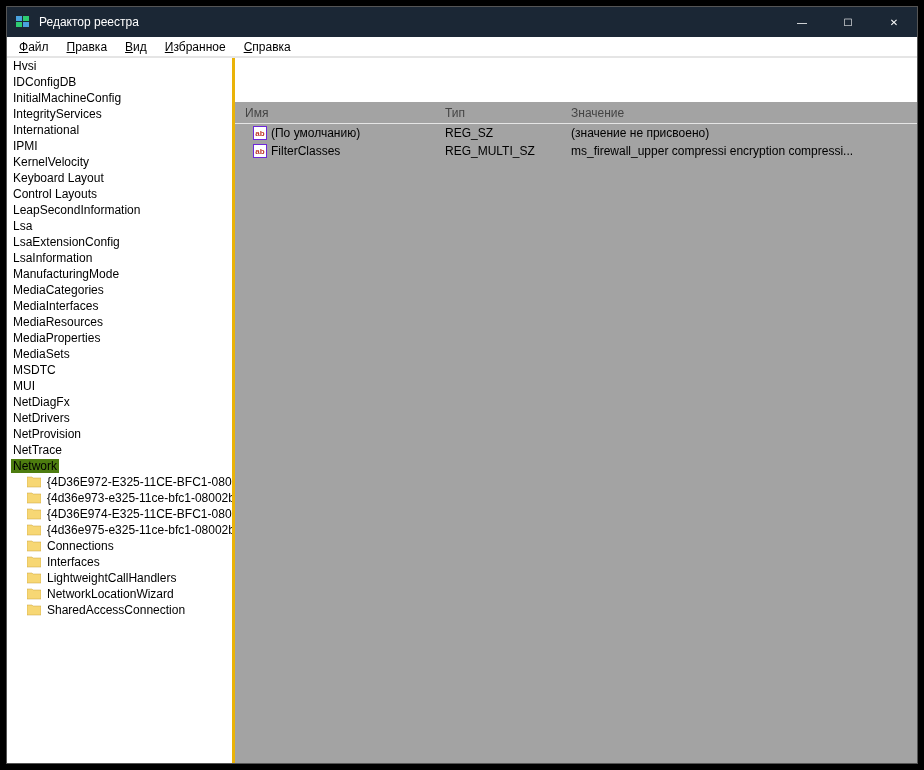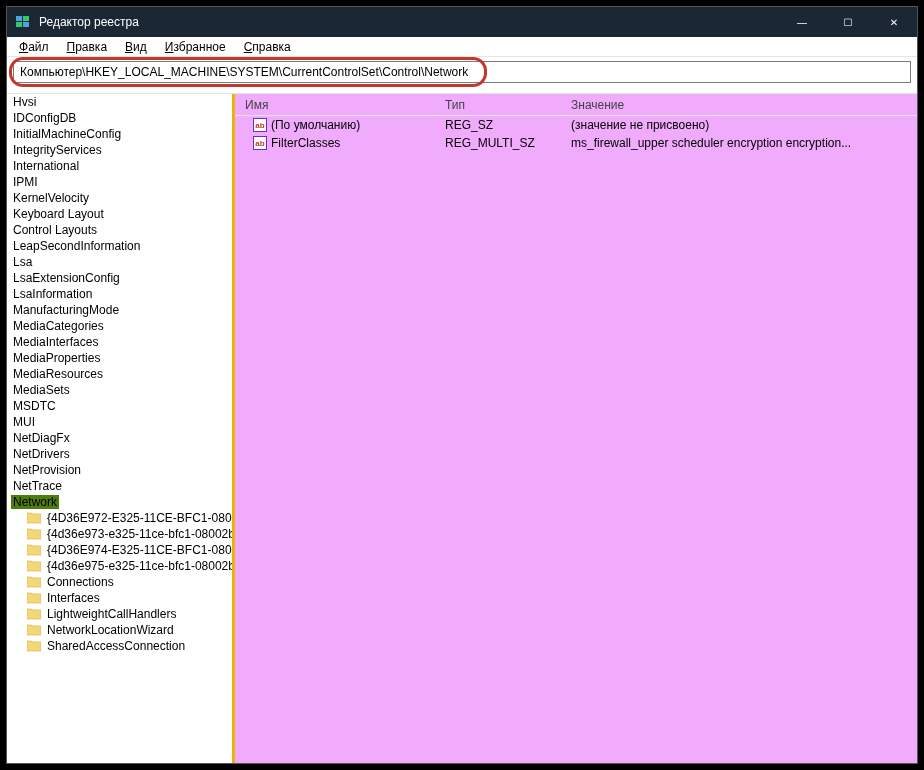--- a/index.html
+++ b/index.html
@@ -15,21 +15,21 @@
   .addressrow { position: relative; padding: 4px 6px 10px 6px; }
   .addressbar { width: 100%; height: 22px; border: 1px solid #7a7a7a; padding: 2px 6px; font-size: 12px; }
   .highlight-ring { position: absolute; left: 2px; top: 0px; width: 478px; height: 30px; border: 3px solid #c0392b; border-radius: 14px; pointer-events: none; }
   .main { flex: 1; display: flex; overflow: hidden; border-top: 1px solid #e5e5e5; }
   .tree { width: 228px; overflow-y: scroll; overflow-x: scroll; border-right: 3px solid #eab308; background: #fff; }
   .tree-item { padding: 1px 4px 1px 4px; white-space: nowrap; font-size: 12px; color: #000; cursor: default; display: flex; align-items: center; }
   .tree-item.selected span.lbl { background: #4d7c0f; }
   .tree-item .lbl { padding: 0 2px; }
   .tree-item.sub { padding-left: 20px; }
   .folder-icon { width: 14px; height: 12px; margin-right: 4px; display: inline-block; }
-  .list { flex: 1; overflow: auto; background: #f0abfc; }
+  .list { flex: 1; overflow: auto; background: #a3a3a3; margin-top: 44px; }
   .list-header { display: flex; border-bottom: 1px solid #e5e5e5; height: 22px; align-items: center; color: #444; }
   .col-name { width: 210px; padding-left: 10px; }
   .col-type { width: 126px; }
   .col-value { flex: 1; }
   .list-header > div { font-size: 12px; }
   .list-row { display: flex; height: 18px; align-items: center; }
   .list-row .col-name { display: flex; align-items: center; }
   .reg-icon { width: 14px; height: 14px; margin: 0 4px 0 8px; display: inline-flex; align-items: center; justify-content: center; }
   .reg-icon-box { width: 14px; height: 14px; border: 1px solid #6d28d9; background: #fff; font-size: 8px; color: #c0392b; font-weight: bold; display: flex; align-items: center; justify-content: center; }
   ::-webkit-scrollbar { width: 17px; height: 17px; }
@@ -58,24 +58,20 @@
   </div>
 
   <div class="menubar">
     <div class="menuitem"><u>Ф</u><span>айл</span></div>
     <div class="menuitem"><u>П</u><span>равка</span></div>
     <div class="menuitem"><u>В</u><span>ид</span></div>
     <div class="menuitem"><u>И</u><span>збранное</span></div>
     <div class="menuitem"><u>С</u><span>правка</span></div>
   </div>
 
-  <div class="addressrow">
-    <input class="addressbar" value="Компьютер\HKEY_LOCAL_MACHINE\SYSTEM\CurrentControlSet\Control\Network" style="">
-    <div class="highlight-ring"></div>
-  </div>
 
   <div class="main">
     <div class="tree" id="tree">
         <div class="tree-item">
           <span class="lbl">Hvsi</span>
         </div>
         <div class="tree-item">
           <span class="lbl">IDConfigDB</span>
         </div>
         <div class="tree-item">
@@ -114,24 +110,24 @@
         <div class="tree-item">
           <span class="lbl">ManufacturingMode</span>
         </div>
         <div class="tree-item">
           <span class="lbl">MediaCategories</span>
         </div>
         <div class="tree-item">
           <span class="lbl">MediaInterfaces</span>
         </div>
         <div class="tree-item">
+          <span class="lbl">MediaResources</span>
+        </div>
+        <div class="tree-item">
           <span class="lbl">MediaProperties</span>
-        </div>
-        <div class="tree-item">
-          <span class="lbl">MediaResources</span>
         </div>
         <div class="tree-item">
           <span class="lbl">MediaSets</span>
         </div>
         <div class="tree-item">
           <span class="lbl">MSDTC</span>
         </div>
         <div class="tree-item">
           <span class="lbl">MUI</span>
         </div>
@@ -224,19 +220,19 @@
             <div class="col-value">(значение не присвоено)</div>
           </div>
           <div class="list-row">
             <div class="col-name">
               <span class="reg-icon">
                 <span class="reg-icon-box">ab</span>
               </span>
               <span>FilterClasses</span>
             </div>
             <div class="col-type">REG_MULTI_SZ</div>
-            <div class="col-value">ms_firewall_upper scheduler encryption encryption...</div>
+            <div class="col-value">ms_firewall_upper compressi encryption compressi...</div>
           </div>
         </div>
     </div>
   </div>
 
 </div>
 
 </body></html>

